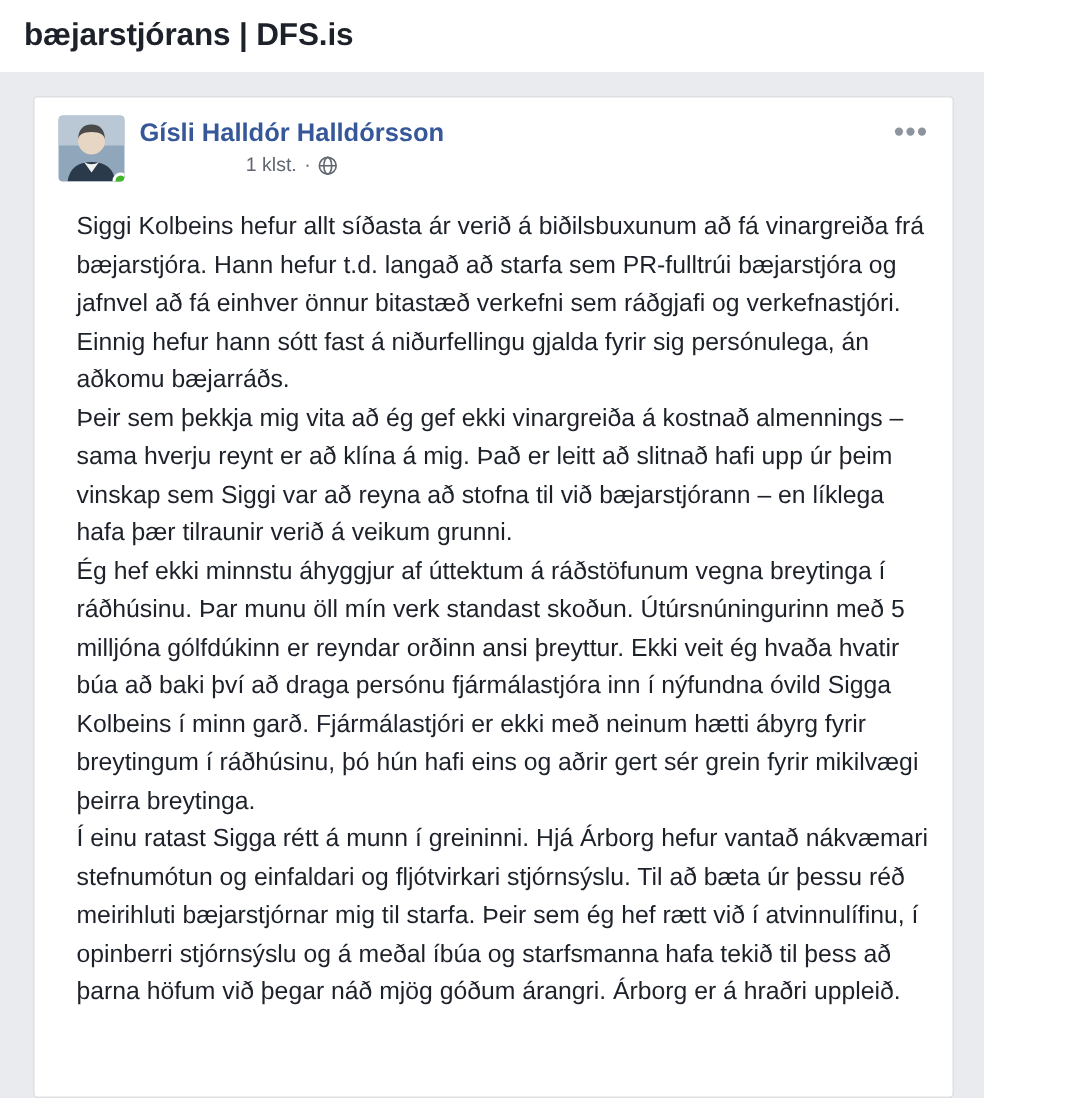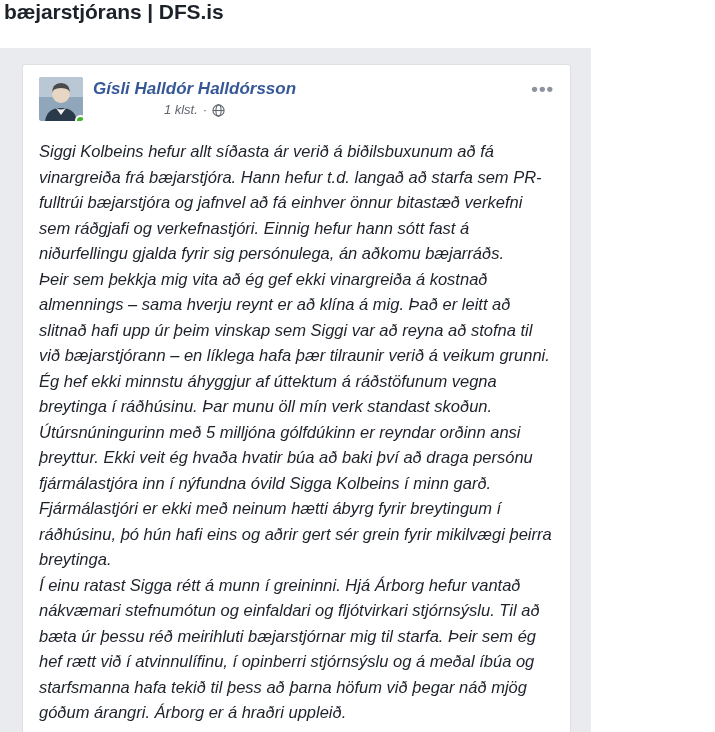--- a/index.html
+++ b/index.html
@@ -13,41 +13,41 @@
     width: 715px;
     height: 732px;
     background: #ffffff;
     overflow: hidden;
   }
   
   .page-header {
     height: 48px;
     background: #ffffff;
     display: flex;
-    padding-left: 4px;
+    align-items: center;
+    padding-left: 16px;
     box-sizing: border-box;
   }
   .page-header .title {
     font-size: 21px;
     font-weight: bold;
     color: #1d2129;
     letter-spacing: -0.1px;
     white-space: nowrap;
   }
   
   .content-area {
     position: absolute;
     top: 48px;
     left: 0;
-    width: 591px;
+    width: 656px;
     bottom: 0;
     background: #e9ebee;
     box-sizing: border-box;
     padding: 16px 20px 0 22px;
-    font-style: italic;
   }
   
   .post-card {
     background: #ffffff;
     border: 1px solid #dddfe2;
     border-radius: 3px;
     box-sizing: border-box;
     width: 100%;
     min-height: 668px;
     padding: 12px 16px 10px 16px;
@@ -119,20 +119,21 @@
     user-select: none;
     font-weight: bold;
   }
   
   .post-body {
     margin-top: 14px;
     font-size: 16.5px;
     line-height: 25.5px;
     color: #1d2129;
     word-wrap: break-word;
+    margin-left: 12px;
   }
   .post-body p {
     margin: 0;
   }
 </style>
 </head>
 <body>
 
 <div id="page">
 

